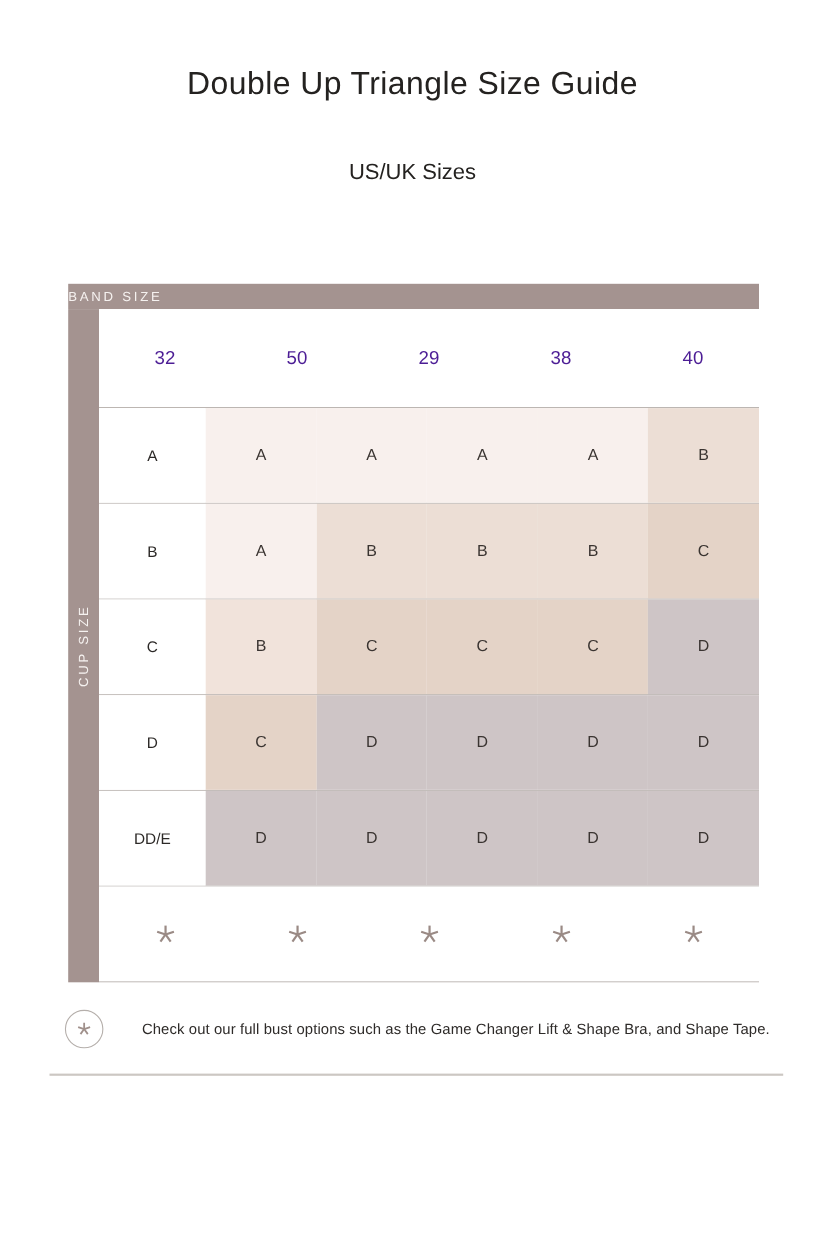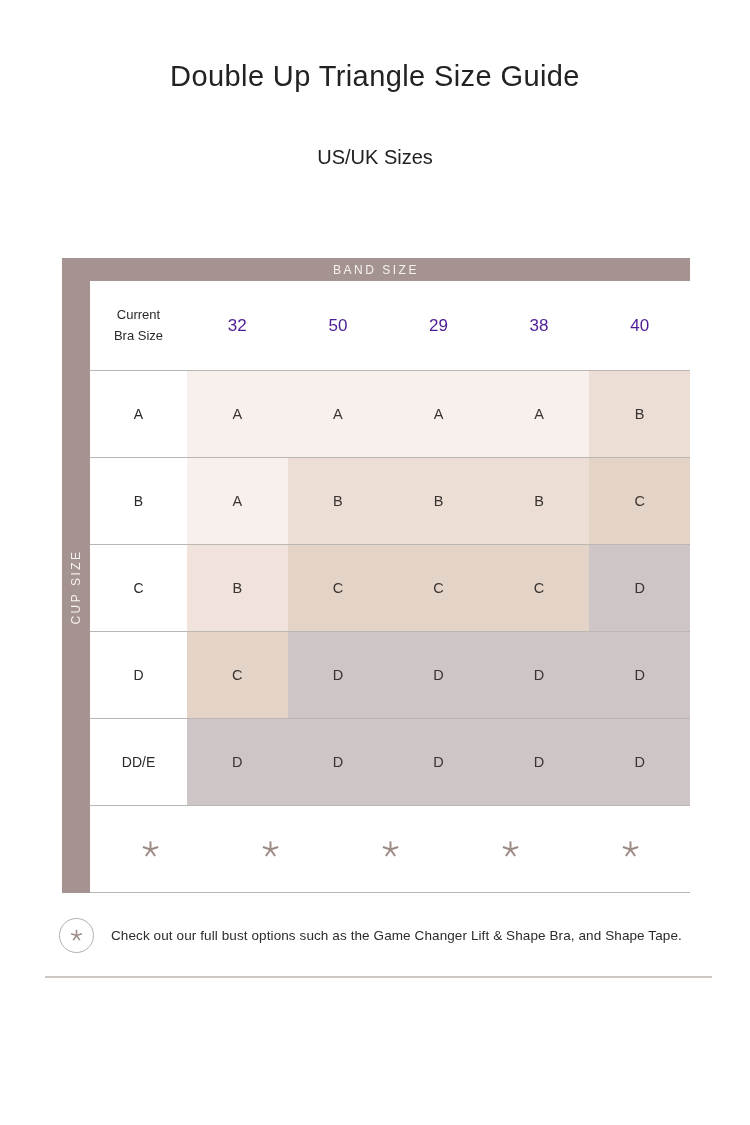--- a/index.html
+++ b/index.html
@@ -10,21 +10,21 @@
   .page-title{
     margin:0;padding-top:60px;text-align:center;
     font-size:29px;font-weight:400;letter-spacing:.4px;color:#242220;
   }
   .page-subtitle{
     margin:16px;padding-top:37px;text-align:center;
     font-size:20px;font-weight:400;color:#242220;
   }
   .size-table{position:absolute;left:62px;top:258px;width:628px;}
   .band-bar{
-    height:23px;display:flex;align-items:center;justify-content:center;
+    height:23px;display:flex;align-items:center;
     color:#f6f2f0;font-size:12px;letter-spacing:2.5px;
   }
   .table-body{display:flex;}
   .cup-bar{width:28px;flex:none;position:relative;}
   .cup-bar span{
     position:absolute;top:50%;left:50%;
     transform:translate(-50%,-50%) rotate(180deg);
     writing-mode:vertical-rl;
     color:#f6f2f0;font-size:12px;letter-spacing:2.5px;white-space:nowrap;
   }
@@ -34,21 +34,21 @@
   .cell{display:flex;align-items:center;justify-content:center;}
   .label-col{width:97px;flex:none;background:#ffffff;}
   .data-col{flex:1;}
   .corner-label{font-size:13px;line-height:1.55;text-align:center;color:#2c2927;}
   .band-size{font-size:17px;color:#4c1d95;}
   .cup-label{font-size:14px;color:#2c2927;}
   .cell-value{font-size:14.5px;color:#3a3431;}
   .star-glyph{display:block;}
   .footnote{
     position:absolute;left:59px;top:918px;width:660px;
-    display:flex;align-items:center;gap:17px;
+    display:flex;align-items:center;gap:35px;
   }
   .star-circle{
     width:33px;height:33px;flex:none;border:1px solid #b5afab;border-radius:50%;
     display:flex;align-items:center;justify-content:center;background:#fff;
   }
   .footnote-text{font-size:13.5px;color:#2e2b29;letter-spacing:.1px;}
   .bottom-divider{
     position:absolute;left:45px;top:976px;width:667px;height:0;
     border:none;border-top:2px solid #ccc7c3;margin:0;
   }
@@ -62,23 +62,20 @@
 <div class="size-table">
   <div class="band-bar" style="background: rgb(164, 147, 144);">
     <span>BAND SIZE</span>
   </div>
   <div class="table-body">
     <div class="cup-bar" style="background: rgb(164, 147, 144);">
       <span>CUP SIZE</span>
     </div>
     <div class="grid" id="grid">
         <div class="grid-row header-row">
-          <div class="cell label-col corner-label">
-            <span style="width: 62px;">Current Bra Size</span>
-          </div>
           <div class="cell data-col band-size">32</div>
           <div class="cell data-col band-size">50</div>
           <div class="cell data-col band-size">29</div>
           <div class="cell data-col band-size">38</div>
           <div class="cell data-col band-size">40</div>
         </div>
         <div class="grid-row">
           <div class="cell label-col cup-label">A</div>
           <div class="cell data-col cell-value" style="background: rgb(248, 240, 237);">A</div>
           <div class="cell data-col cell-value" style="background: rgb(248, 240, 237);">A</div>

